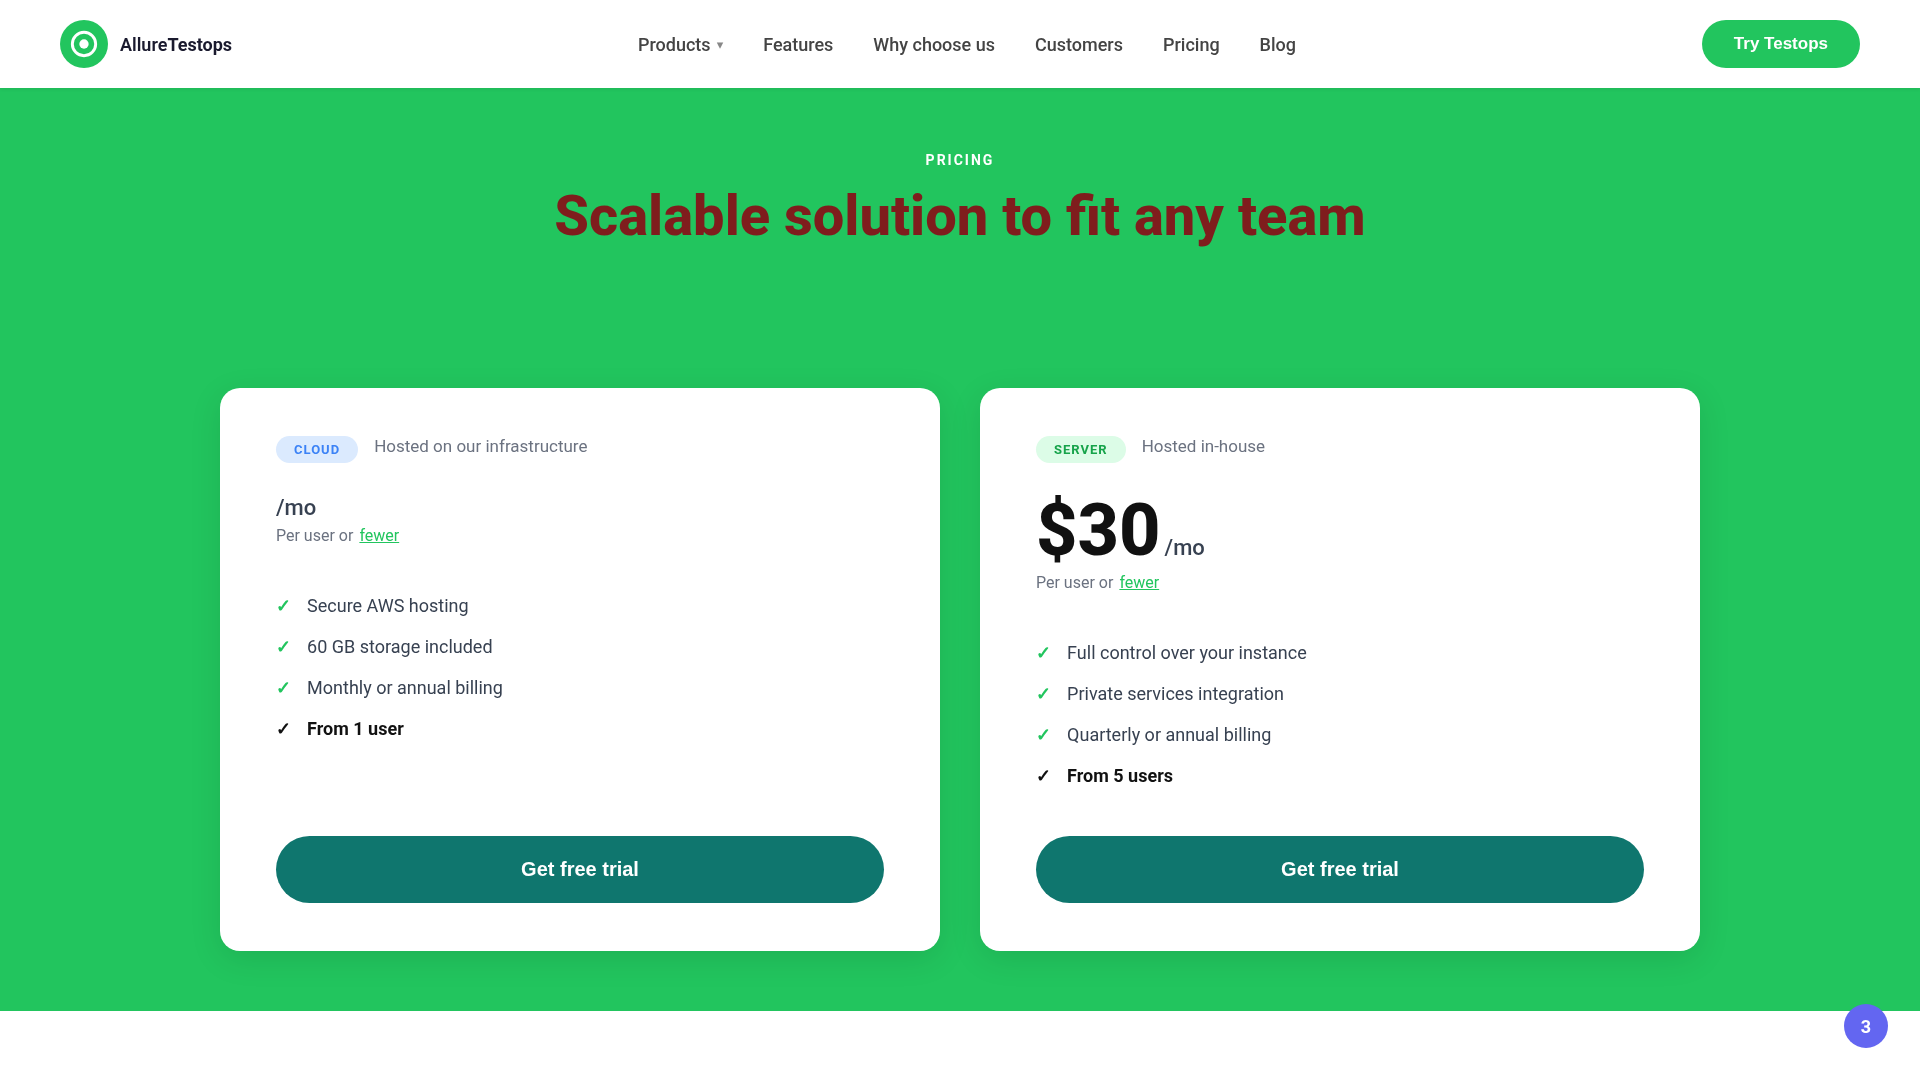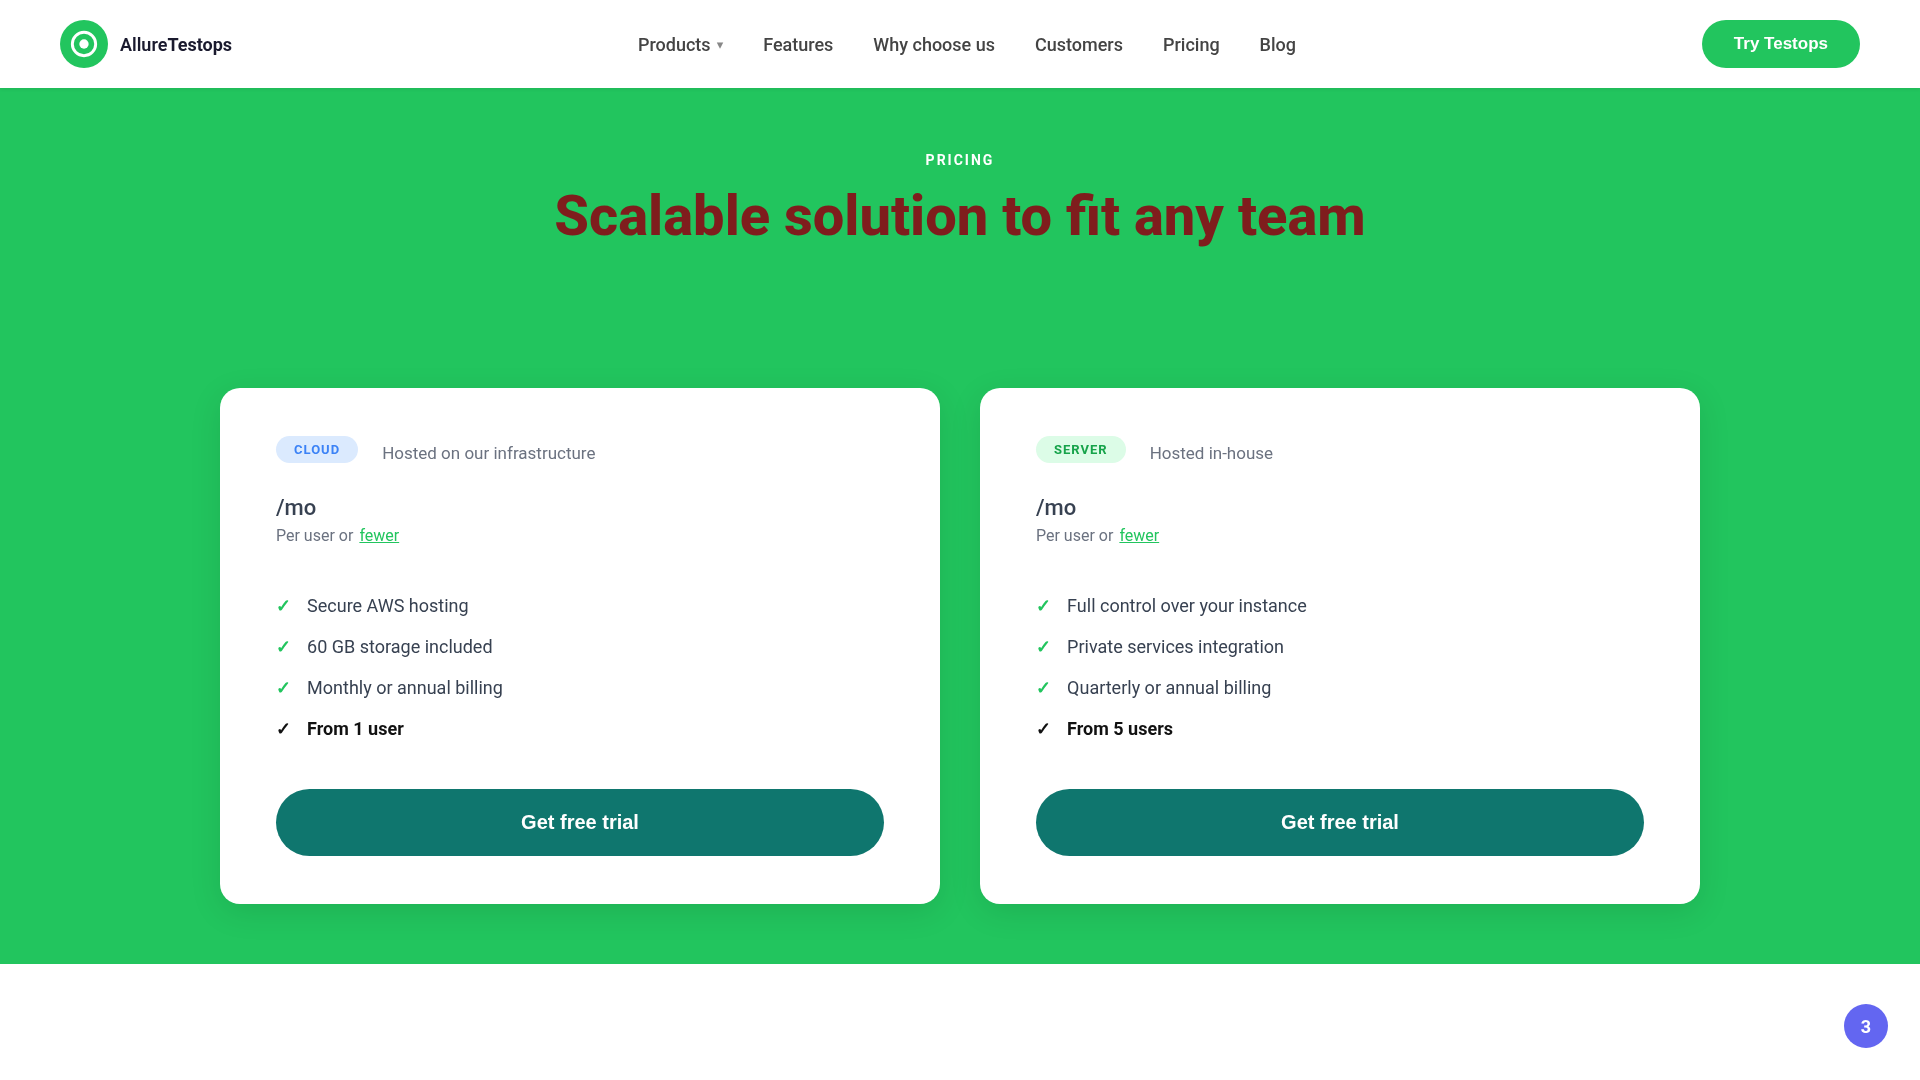--- a/index.html
+++ b/index.html
@@ -62,21 +62,21 @@
 
     .pricing-card {
       background: #fff;
       border-radius: 20px;
       padding: 48px 56px 48px;
       flex: 1; max-width: 720px;
       display: flex; flex-direction: column;
       box-shadow: 0 8px 32px rgba(0,0,0,0.10);
     }
 
-    .card-badge-row { display: flex; align-items: flex-end; gap: 24px; margin-bottom: 32px; }
+    .card-badge-row { display: flex; align-items: flex-start; gap: 16px; margin-bottom: 32px; }
     .badge {
       border-radius: 50px; padding: 6px 18px;
       font-size: 13px; font-weight: 700; letter-spacing: 1px;
     }
     .badge-cloud {
       background: #dbeafe; color: #3b82f6;
     }
     .badge-server {
       background: #dcfce7; color: #16a34a;
     }
@@ -188,20 +188,21 @@
     </ul>
     <button class="card-cta">Get free trial</button>
   </div>
 
   <div class="pricing-card">
     <div class="card-badge-row">
       <span class="badge badge-server">SERVER</span>
       <span class="badge-label">Hosted in-house</span>
     </div>
     <div class="price-row">
+      <span class="price-amount">$30</span>
       <span class="price-period">/mo</span>
     </div>
     <div class="price-sub">
       <span>Per user or</span>
       <a>fewer</a>
     </div>
     <ul class="features-list">
       <li>
         <span class="check">✓</span>
         <span>Full control over your instance</span>

